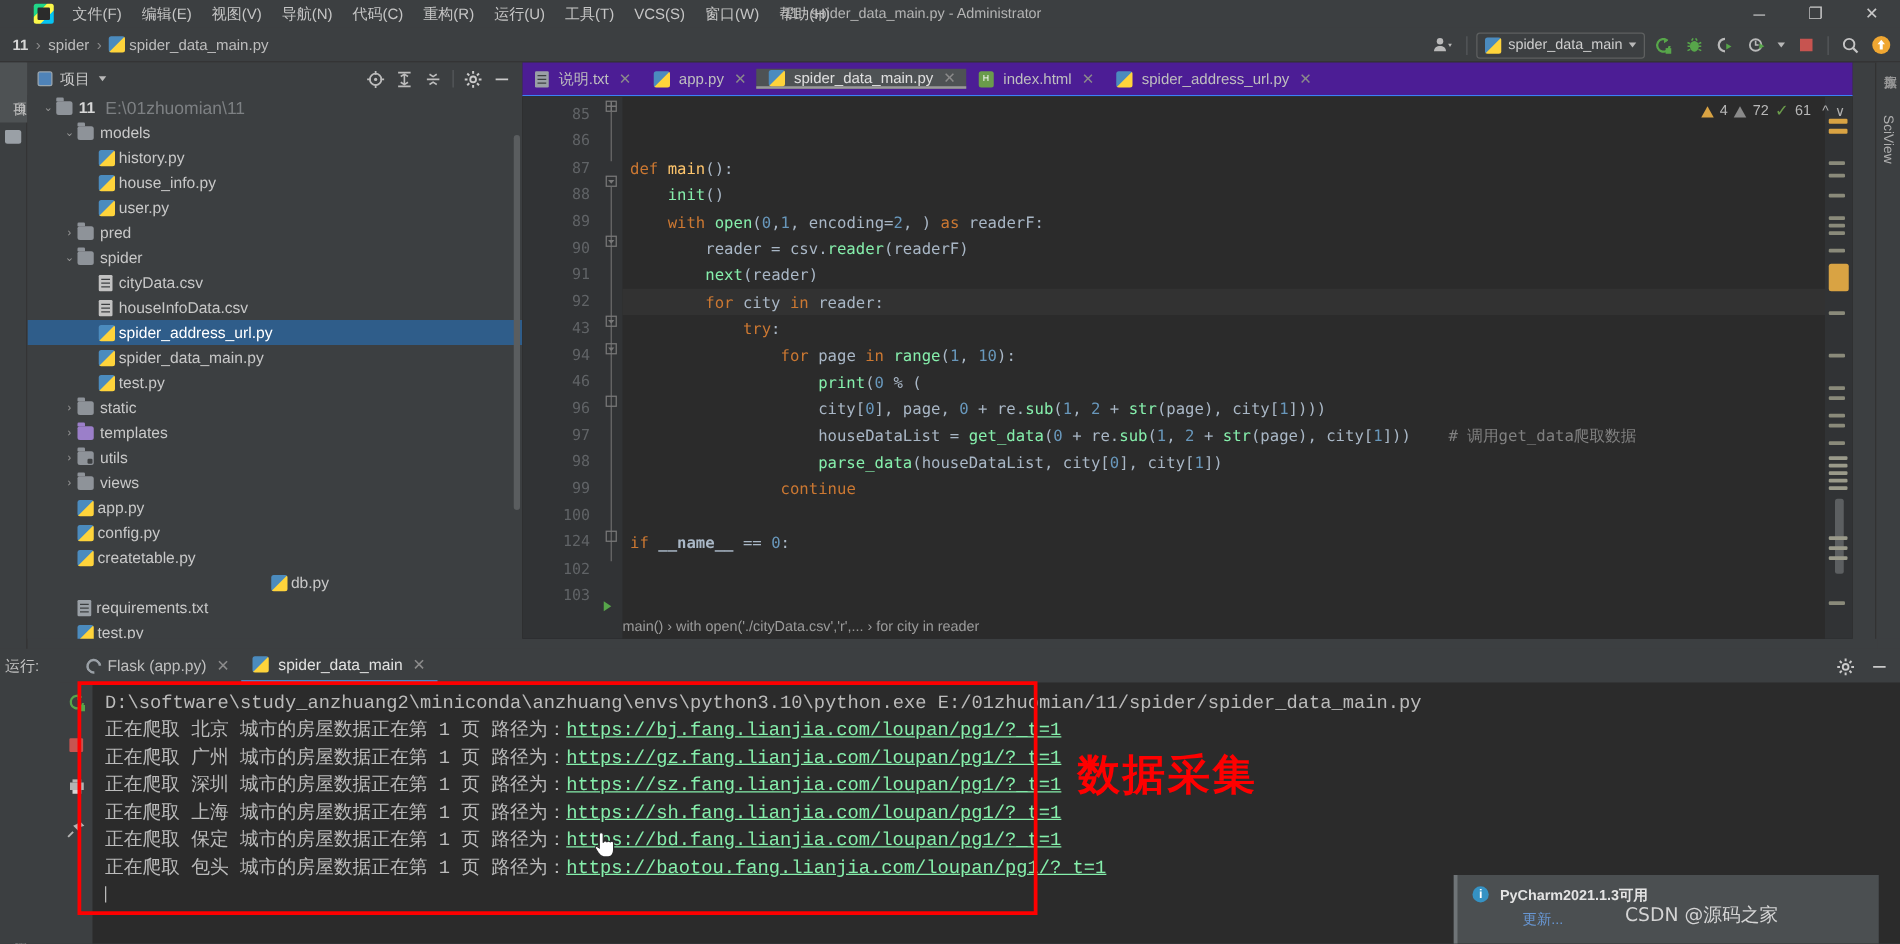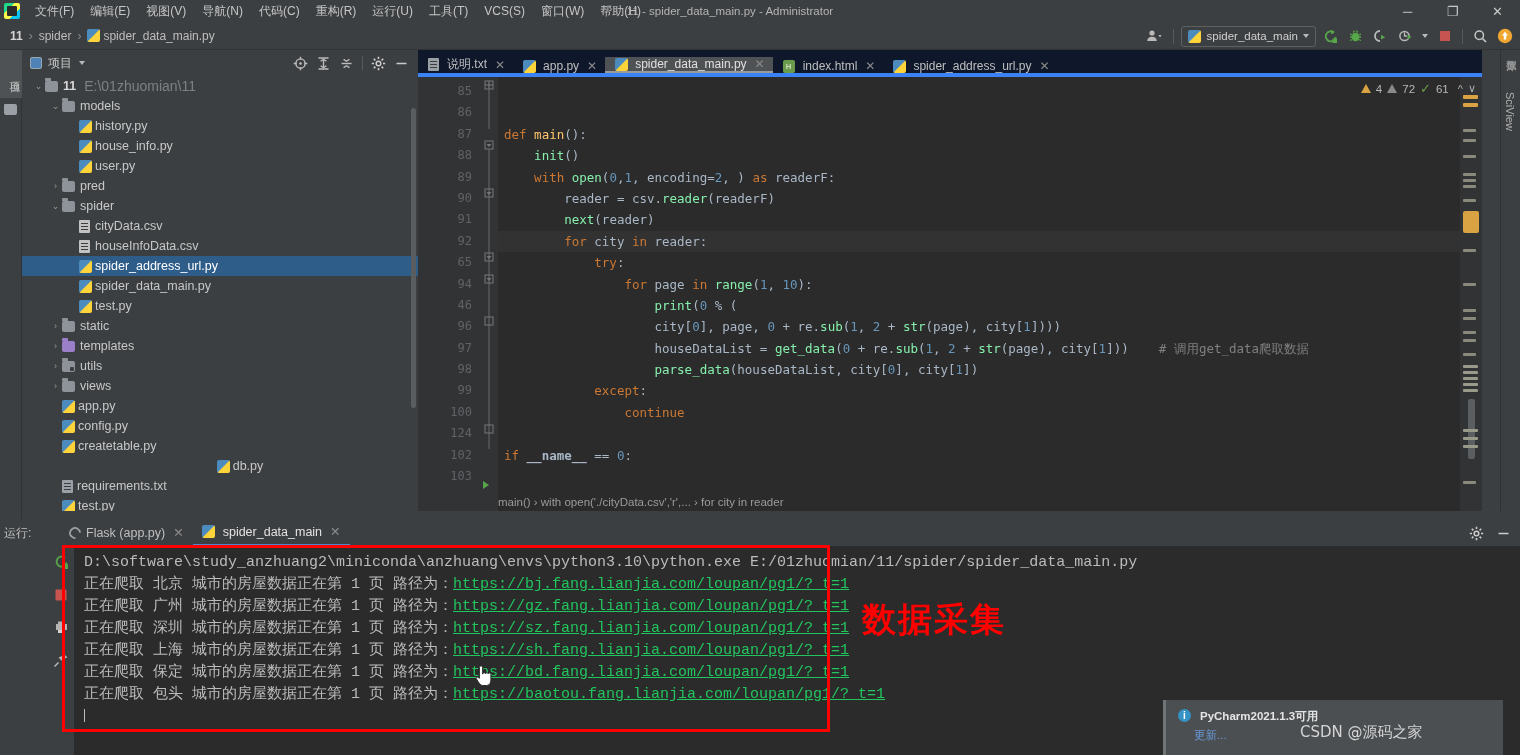--- a/index.html
+++ b/index.html
@@ -9,21 +9,21 @@
     font-family: "Liberation Sans", "DejaVu Sans", sans-serif;
     overflow: hidden;
     -webkit-font-smoothing: antialiased;
   }
   #app { position: relative; width: 1520px; height: 755px; background:#3c3f41; }
 
   
   .titlebar {
     position:absolute; left:0; top:0; width:1520px; height:22px;
     background:#3c3f41; display:flex; align-items:center;
-    font-size:11.5px; color:#bbbbbb;
+    font-size:11.5px; color:#bbbbbb;padding-left:23px;
   }
   .app-logo {
     width:16px; height:16px; margin-left:4px; margin-right:7px;
     border-radius:2px; flex:none; position:relative;
     background:linear-gradient(135deg,#21d789 0%,#21d789 33%,#fcf84a 34%,#fcf84a 66%,#07c3f2 67%);
   }
   .app-logo::after{
     content:""; position:absolute; left:3px; top:3px; width:10px; height:10px;
     background:#2b2b2b; border-radius:1px;
   }
@@ -125,22 +125,22 @@
   .folder.mod::after{content:""; position:absolute; right:1px; bottom:1px; width:4px;height:4px;
     background:#3c3f41; border-radius:1px;}
   .lbl{ color:#c8c8c8; }
   .dim{ color:#7d8083; margin-left:8px; font-size:14px;}
   .bold{ font-weight:bold; color:#d8d8d8;}
   .proj-scroll{ position:absolute; right:2px; top:32px; width:5px; height:300px; background:#5a5d5f; border-radius:3px;}
 
   
   .editor-wrap{ position:absolute; left:418px; top:50px; right:38px; height:461px; background:#2b2b2b; }
   .tabstrip{
-    height:27px; background:#0f172a; display:flex; align-items:flex-end; font-size:12px;
-    border-bottom:4px solid #3b82f6;
+    height:27px; background:#4c1d95; display:flex; align-items:center; font-size:12px;
+    border-bottom:1px solid #3b82f6;
   }
   .tab{ display:flex; align-items:center; padding:0 8px 0 10px; color:#bfbfbf; gap:4px; cursor:default;}
   .tab.active{ background:#4e5254; border-bottom:2px solid #9a9a9a; color:#e0e0e0;}
   .tab .x{ color:#8b8b8b; font-size:12px; margin-left:4px;}
 
   .inspect-widget{
     position:absolute; right:6px; top:31px; display:flex; align-items:center; gap:5px;
     font-size:11.5px; color:#b8b8b8; z-index:5;
   }
   .tri-warn{ width:0;height:0;border-left:5px solid transparent;border-right:5px solid transparent;
@@ -191,40 +191,40 @@
   .runside{
     position:absolute; left:48px; top:27px; width:26px; bottom:0; background:#3c3f41;
     display:flex; flex-direction:column; align-items:center; padding-top:8px; gap:14px;
   }
   .console{
     position:absolute; left:74px; top:27px; right:0; bottom:0; background:#2b2b2b;
     font-family:Liberation Mono, monospace; font-size:15px; color:#bbbbbb;
     padding:6px 0 0 10px; overflow:hidden;
   }
   .oline{ height:22px; line-height:22px; white-space:pre; }
-  .link{ color:#22c55e; text-decoration:underline; }
+  .link{ color:#86efac; text-decoration:underline; }
   .caret-blink{ display:inline-block; width:1px; height:13px; background:#bbb; vertical-align:-2px;}
 
   .redbox{
     position:absolute; left:62px; top:545px; width:768px; height:187px;
     border:3px solid #fe0000; pointer-events:none; z-index:20;
   }
   .redanno{
     position:absolute; left:862px; top:597px; font-size:34px; color:#fe0000;
     font-family:"DejaVu Sans","Liberation Sans",sans-serif; font-weight:bold; letter-spacing:2px; z-index:21;
   }
   .mouse-cursor{ position:absolute; left:476px; top:665px; z-index:25; }
 
   
   .balloon{
     position:absolute; left:1163px; top:700px; width:340px; height:55px; background:#4b4f51;
     border-left:3px solid #6f7477; z-index:22;
   }
   .balloon .ttl{ position:absolute; left:34px; top:9px; font-size:11.5px; color:#e4e4e4; font-weight:bold;}
-  .balloon .upd{ position:absolute; left:28px; top:28px; font-size:11.5px; color:#6897d4;}
+  .balloon .upd{ position:absolute; left:52px; top:28px; font-size:11.5px; color:#6897d4;}
   .info-ico{
     position:absolute; left:12px; top:9px; width:13px;height:13px;border-radius:50%;
     background:#3592c4; color:#fff; font-size:10px; text-align:center; line-height:13px; font-weight:bold;
   }
   .watermark{
     position:absolute; left:1300px; top:723px; font-size:15px; color:#d4d4d4; z-index:23;
     font-family:"DejaVu Sans","Liberation Sans",sans-serif;
   }
 </style>
 </head>
@@ -534,21 +534,21 @@
     <div class="codearea">
       <div class="gutter" id="gutter-host">
           <div class="gline">85</div>
           <div class="gline">86</div>
           <div class="gline">87</div>
           <div class="gline">88</div>
           <div class="gline">89</div>
           <div class="gline">90</div>
           <div class="gline">91</div>
           <div class="gline">92</div>
-          <div class="gline">65</div>
+          <div class="gline">43</div>
           <div class="gline">94</div>
           <div class="gline">46</div>
           <div class="gline">96</div>
           <div class="gline">97</div>
           <div class="gline">98</div>
           <div class="gline">99</div>
           <div class="gline">100</div>
           <div class="gline">124</div>
           <div class="gline">102</div>
           <div class="gline">103</div>
@@ -580,21 +580,20 @@
           <div class="cline">    <span class="k">with</span> <span class="v">open</span>(<span class="n">0</span>,<span class="n">1</span>, encoding=<span class="n">2</span>, ) <span class="k">as</span> readerF:</div>
           <div class="cline">        reader = csv.<span class="v">reader</span>(readerF)</div>
           <div class="cline">        <span class="v">next</span>(reader)</div>
           <div class="cline cur">        <span class="k">for</span> city <span class="k">in</span> reader:</div>
           <div class="cline">            <span class="k">try</span>:</div>
           <div class="cline">                <span class="k">for</span> page <span class="k">in</span> <span class="v">range</span>(<span class="n">1</span>, <span class="n">10</span>):</div>
           <div class="cline">                    <span class="v">print</span>(<span class="n">0</span> % (</div>
           <div class="cline">                    city[<span class="n">0</span>], page, <span class="n">0</span> + re.<span class="v">sub</span>(<span class="n">1</span>, <span class="n">2</span> + <span class="v">str</span>(page), city[<span class="n">1</span>])))</div>
           <div class="cline">                    houseDataList = <span class="v">get_data</span>(<span class="n">0</span> + re.<span class="v">sub</span>(<span class="n">1</span>, <span class="n">2</span> + <span class="v">str</span>(page), city[<span class="n">1</span>]))    <span class="c"># 调用get_data爬取数据</span></div>
           <div class="cline">                    <span class="v">parse_data</span>(houseDataList, city[<span class="n">0</span>], city[<span class="n">1</span>])</div>
-          <div class="cline">            <span class="k">except</span>:</div>
           <div class="cline">                <span class="k">continue</span></div>
           <div class="cline">&nbsp;</div>
           <div class="cline"><span class="k">if</span> <span class="b">__name__</span> == <span class="n">0</span>:</div>
         </div>
       <div class="breadcrumb-code">main()  ›  with open('./cityData.csv','r',...  ›  for city in reader</div>
     </div>
   </div>
 
   <div class="minimap">
     <div class="mm" style="top:18px;width:15px;background:#d9a343;height:4px;"></div>

